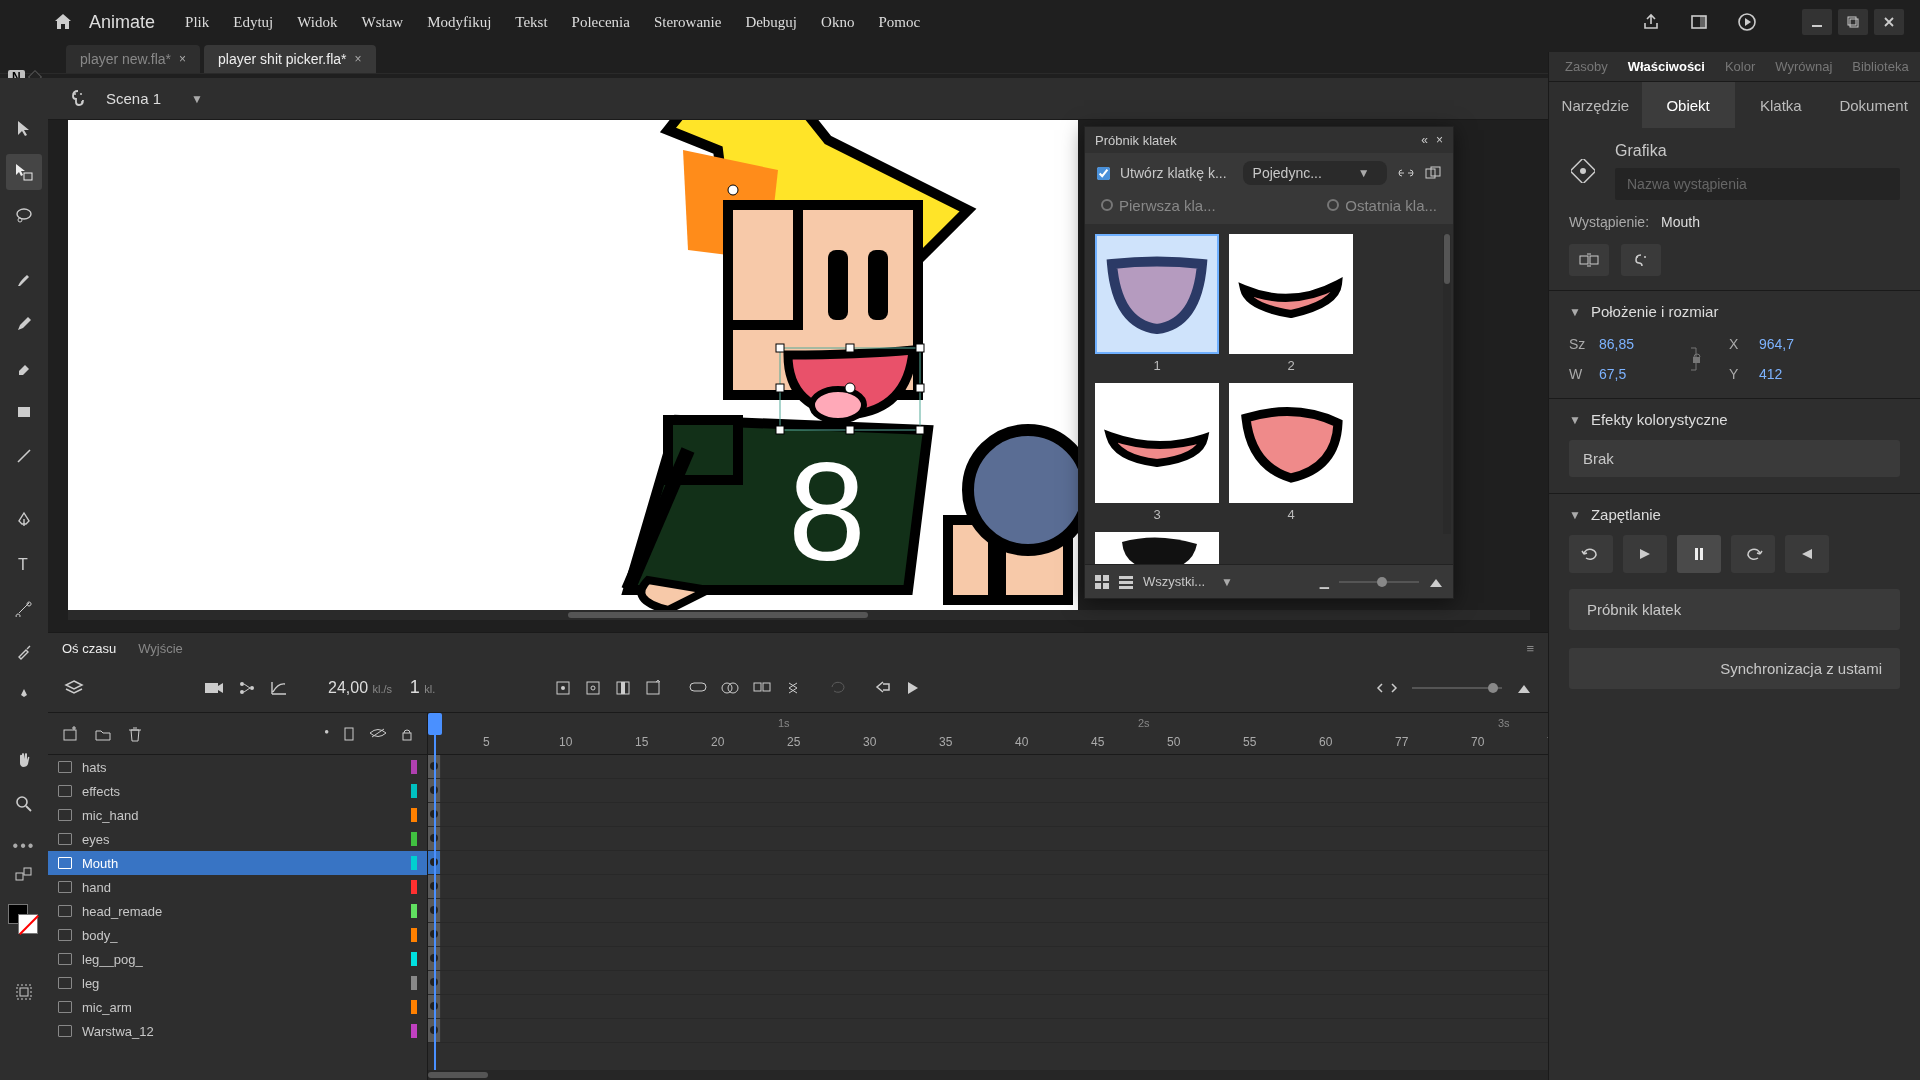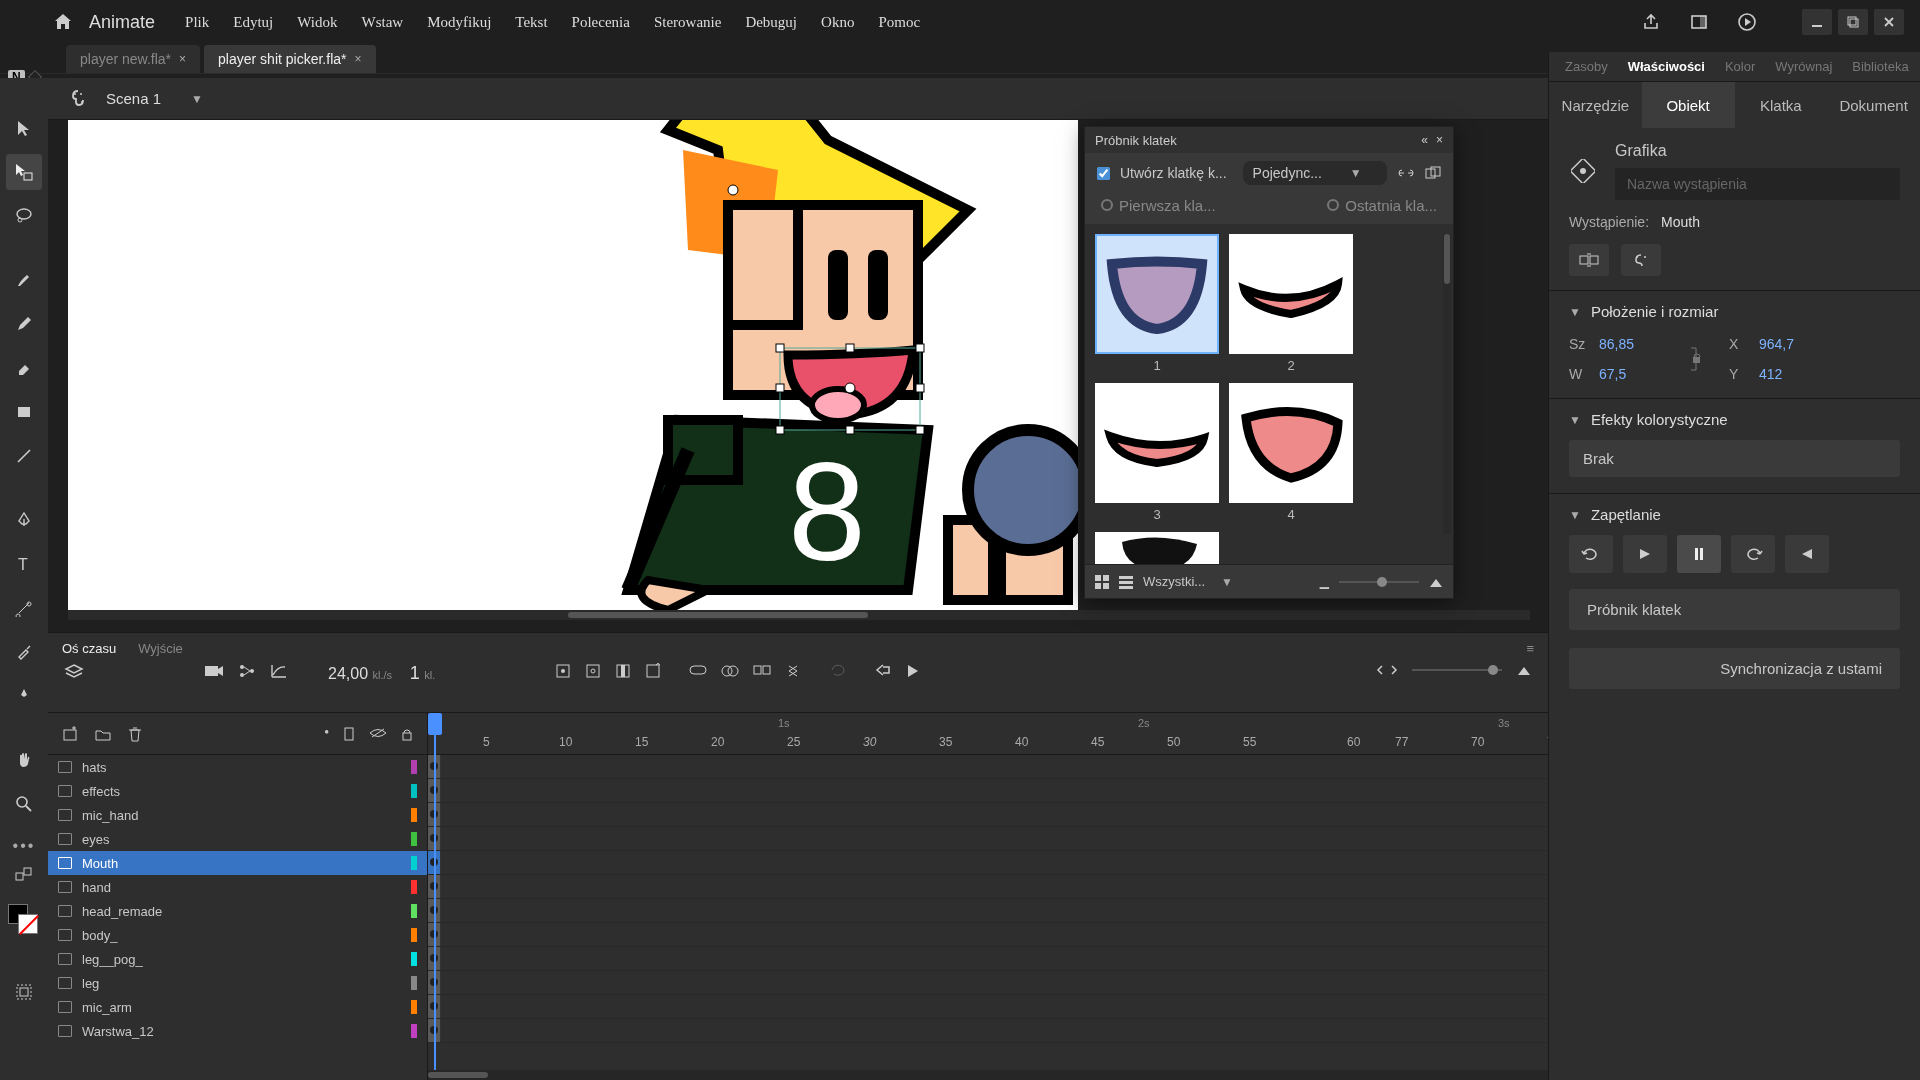--- a/index.html
+++ b/index.html
@@ -46,21 +46,21 @@
 .stage svg{width:100%;height:100%;}
 .h-scroll{position:absolute;left:0;right:0;bottom:0;height:10px;background:#2a2a2a;}
 .h-scroll::after{content:"";position:absolute;left:500px;width:300px;top:2px;height:6px;background:#555;border-radius:3px;}
 
 
 .panel{position:absolute;left:1084px;top:126px;width:370px;background:#383838;border:1px solid #222;box-shadow:0 4px 20px rgba(0,0,0,.5);}
 .panel .hdr{height:26px;background:#303030;display:flex;align-items:center;padding:0 10px;font-size:13px;color:#ccc;}
 .panel .hdr .phx{margin-left:auto;display:flex;gap:8px;font-size:12px;}
 .panel .prow{padding:8px 12px;display:flex;align-items:center;gap:10px;font-size:14px;}
 .panel input[type=checkbox]{accent-color:#4a90d9;}
-.panel .drop{background:#2a2a2a;padding:4px 10px;border-radius:8px;display:flex;align-items:center;gap:28px;flex:1;margin-left:6px;}
+.panel .drop{background:#2a2a2a;padding:4px 10px;border-radius:8px;display:flex;align-items:center;gap:36px;flex:1;margin-left:6px;}
 .panel .radios{padding:4px 16px 10px;display:flex;align-items:center;gap:30px;font-size:15px;color:#888;}
 .panel .radios .rd{width:12px;height:12px;border:2px solid #777;border-radius:50%;display:inline-block;margin-right:6px;}
 .panel .grid{background:#2e2e2e;padding:10px 10px 6px;display:flex;flex-wrap:wrap;gap:10px;max-height:340px;overflow:hidden;position:relative;}
 .panel .cell{width:124px;}
 .panel .thumb{width:124px;height:120px;background:#fff;border:2px solid transparent;display:flex;align-items:center;justify-content:center;overflow:hidden;}
 .panel .cell.sel .thumb{border-color:#6fb0ff;background:#cfe3fb;}
 .panel .cell .num{text-align:center;font-size:13px;margin-top:4px;color:#bbb;}
 .panel .grid-scroll{position:absolute;right:2px;top:10px;width:8px;height:300px;background:#2a2a2a;}
 .panel .grid-scroll::after{content:"";position:absolute;left:1px;top:0;width:6px;height:50px;background:#555;border-radius:3px;}
 .panel .ftr{height:34px;border-top:1px solid #222;display:flex;align-items:center;padding:0 10px;gap:10px;font-size:13px;}
@@ -88,21 +88,21 @@
 .props .loop-row{display:flex;gap:10px;padding:0 20px 16px;}
 .props .loop-row .lb{width:44px;height:38px;background:#3a3a3a;border-radius:3px;display:flex;align-items:center;justify-content:center;}
 .props .loop-row .lb.active{background:#4a4a4a;}
 .props .bigbtn{margin:0 20px 18px;padding:12px 18px;background:#3a3a3a;border-radius:3px;font-size:15px;text-align:center;}
 
 
 .timeline{position:absolute;left:48px;right:372px;bottom:0;height:448px;background:#2e2e2e;border-top:1px solid #1a1a1a;}
 .tl-tabs{height:30px;display:flex;align-items:center;padding:0 14px;font-size:13px;color:#888;gap:22px;}
 .tl-tabs .tt.active{color:#eee;}
 .tl-tabs .menu-icon{margin-left:auto;}
-.tl-ctrl{height:50px;display:flex;align-items:flex-start;padding:0 16px;gap:0;border-bottom:1px solid #1a1a1a;}
+.tl-ctrl{height:50px;display:flex;align-items:center;padding:0 16px;gap:0;border-bottom:1px solid #1a1a1a;}
 .tl-ctrl .grp{display:flex;gap:14px;align-items:center;}
 .tl-ctrl .fps{font-size:16px;color:#ddd;margin-left:40px;}
 .tl-ctrl .fps .u{font-size:11px;color:#888;}
 .tl-ctrl .pbk{margin-left:120px;display:flex;gap:14px;}
 .tl-ctrl .right{margin-left:auto;display:flex;align-items:center;gap:14px;}
 .tl-ctrl .sl{width:90px;height:2px;background:#555;position:relative;}
 .tl-ctrl .sl::after{content:"";position:absolute;width:10px;height:10px;border-radius:50%;background:#888;right:4px;top:-4px;}
 
 .tl-body{display:flex;height:calc(100% - 80px);}
 .layer-col{width:380px;border-right:1px solid #1a1a1a;display:flex;flex-direction:column;}
@@ -831,27 +831,27 @@
     <div class="track-col">
       <div class="ruler" id="ruler">
           <div class="sec" style="left: 350px;">1s</div>
           <div class="sec" style="left: 710px;">2s</div>
           <div class="sec" style="left: 1070px;">3s</div>
           <div class="tick" style="left: 55px;">5</div>
           <div class="tick" style="left: 131px;">10</div>
           <div class="tick" style="left: 207px;">15</div>
           <div class="tick" style="left: 283px;">20</div>
           <div class="tick" style="left: 359px;">25</div>
-          <div class="tick" style="left: 435px; font-style: italic;">30</div>
+          <div class="tick" style="left: 435px;">30</div>
           <div class="tick" style="left: 511px;">35</div>
           <div class="tick" style="left: 587px;">40</div>
           <div class="tick" style="left: 663px;">45</div>
           <div class="tick" style="left: 739px;">50</div>
           <div class="tick" style="left: 815px;">55</div>
-          <div class="tick" style="left: 891px; margin-left: 28px;">60</div>
+          <div class="tick" style="left: 891px;">60</div>
           <div class="tick" style="left: 967px;">77</div>
           <div class="tick" style="left: 1043px;">70</div>
           <div class="tick" style="left: 1119px;">75</div>
         </div>
       <div class="tracks" id="tracks">
           <div class="track">
             <span class="kf"></span>
           </div>
           <div class="track">
             <span class="kf"></span>

